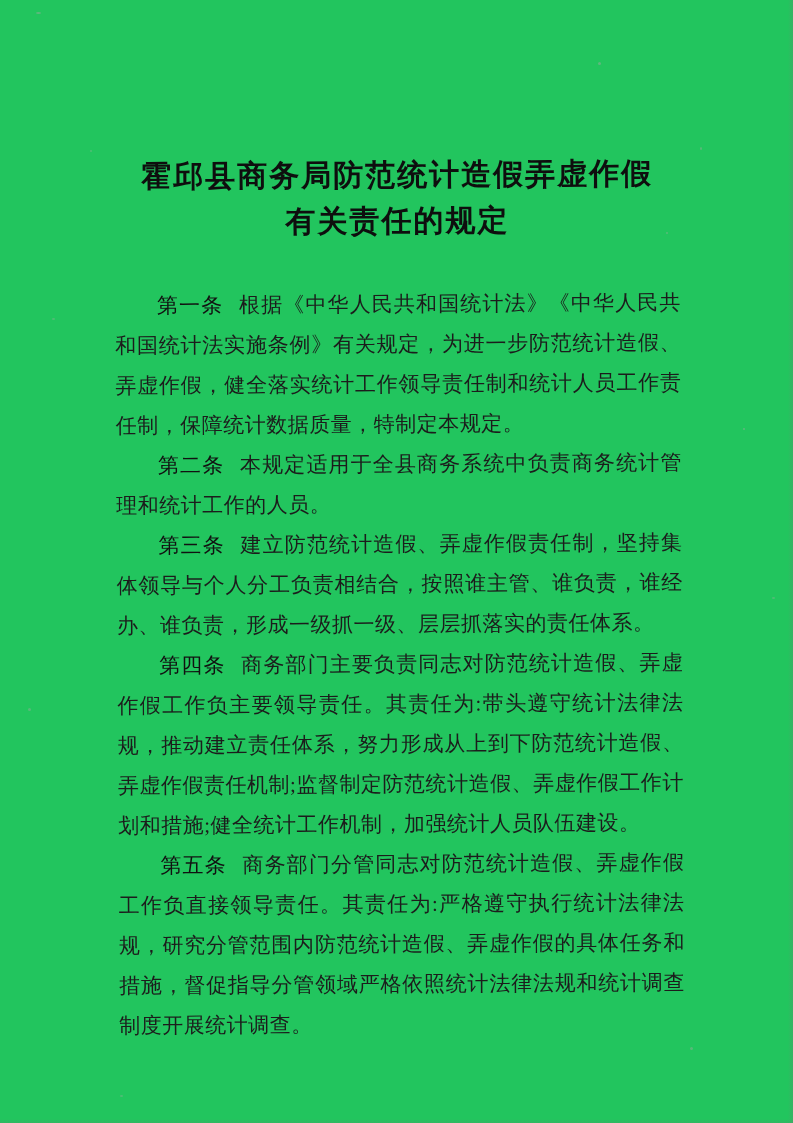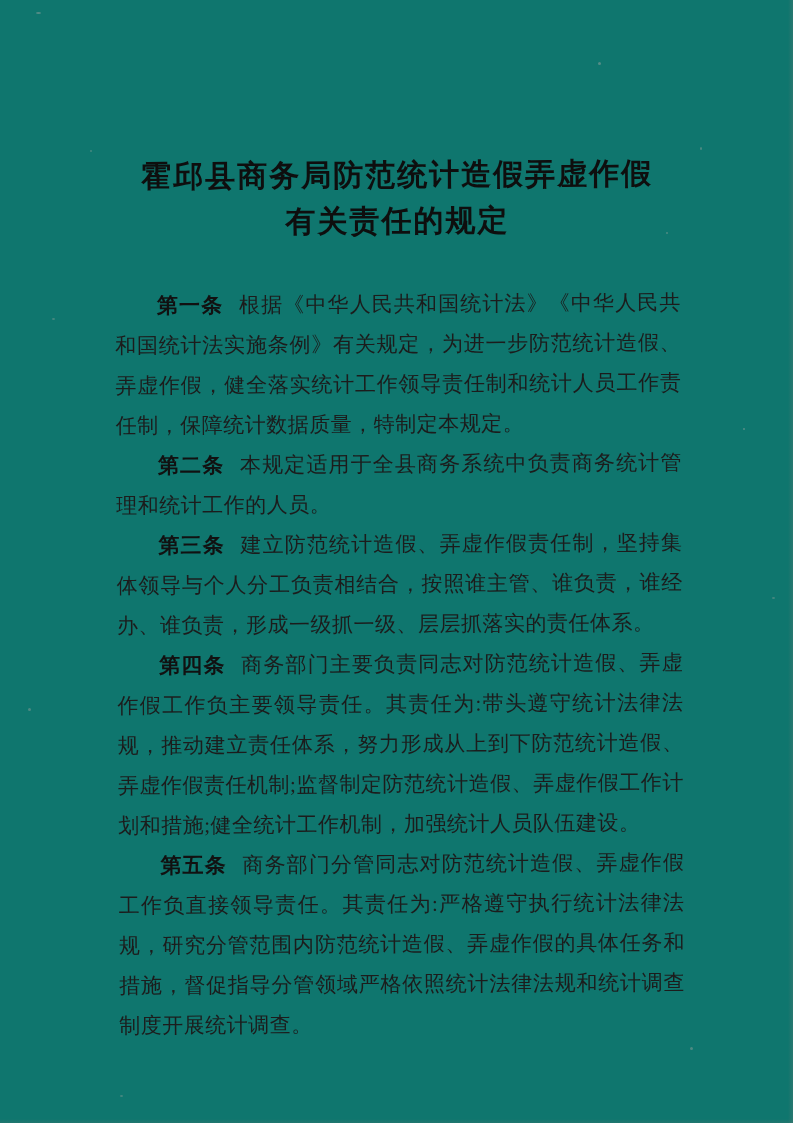--- a/index.html
+++ b/index.html
@@ -9,21 +9,21 @@
     body {
       width: 793px;
       height: 1123px;
       background: #e9e9e7;
       font-family: "Liberation Serif", "DejaVu Serif", serif;
     }
     .page {
       position: relative;
       width: 793px;
       height: 1123px;
-      background: #0f766e;
+      background: #22c55e;
       overflow: hidden;
       color: #1c1c1c;
       box-sizing: border-box;
     }
     
     .edge-right {
       position: absolute;
       top: 0; right: 0;
       width: 5px; height: 100%;
       background: linear-gradient(to left, rgba(120,120,115,0.25), rgba(120,120,115,0));
@@ -59,21 +59,21 @@
       margin: 0;
       font-size: 21px;
       line-height: 40px;
       letter-spacing: 0.5px;
       text-align: justify;
       text-indent: 2em;
       color: #1c1c1c;
     }
     .article .label {
       font-family: "Liberation Sans", "DejaVu Sans", sans-serif;
-      font-weight: bold;
+      font-weight: normal;
       color: #111111;
       margin-right: 0.75em;
     }
     .speck {
       position: absolute;
       border-radius: 50%;
       background: #a9a9a3;
     }
     .s1  { left: 598px; top: 62px;   width: 3px; height: 3px; opacity: .45; }
     .s2  { left: 700px; top: 147px;  width: 2px; height: 3px; opacity: .40; }

